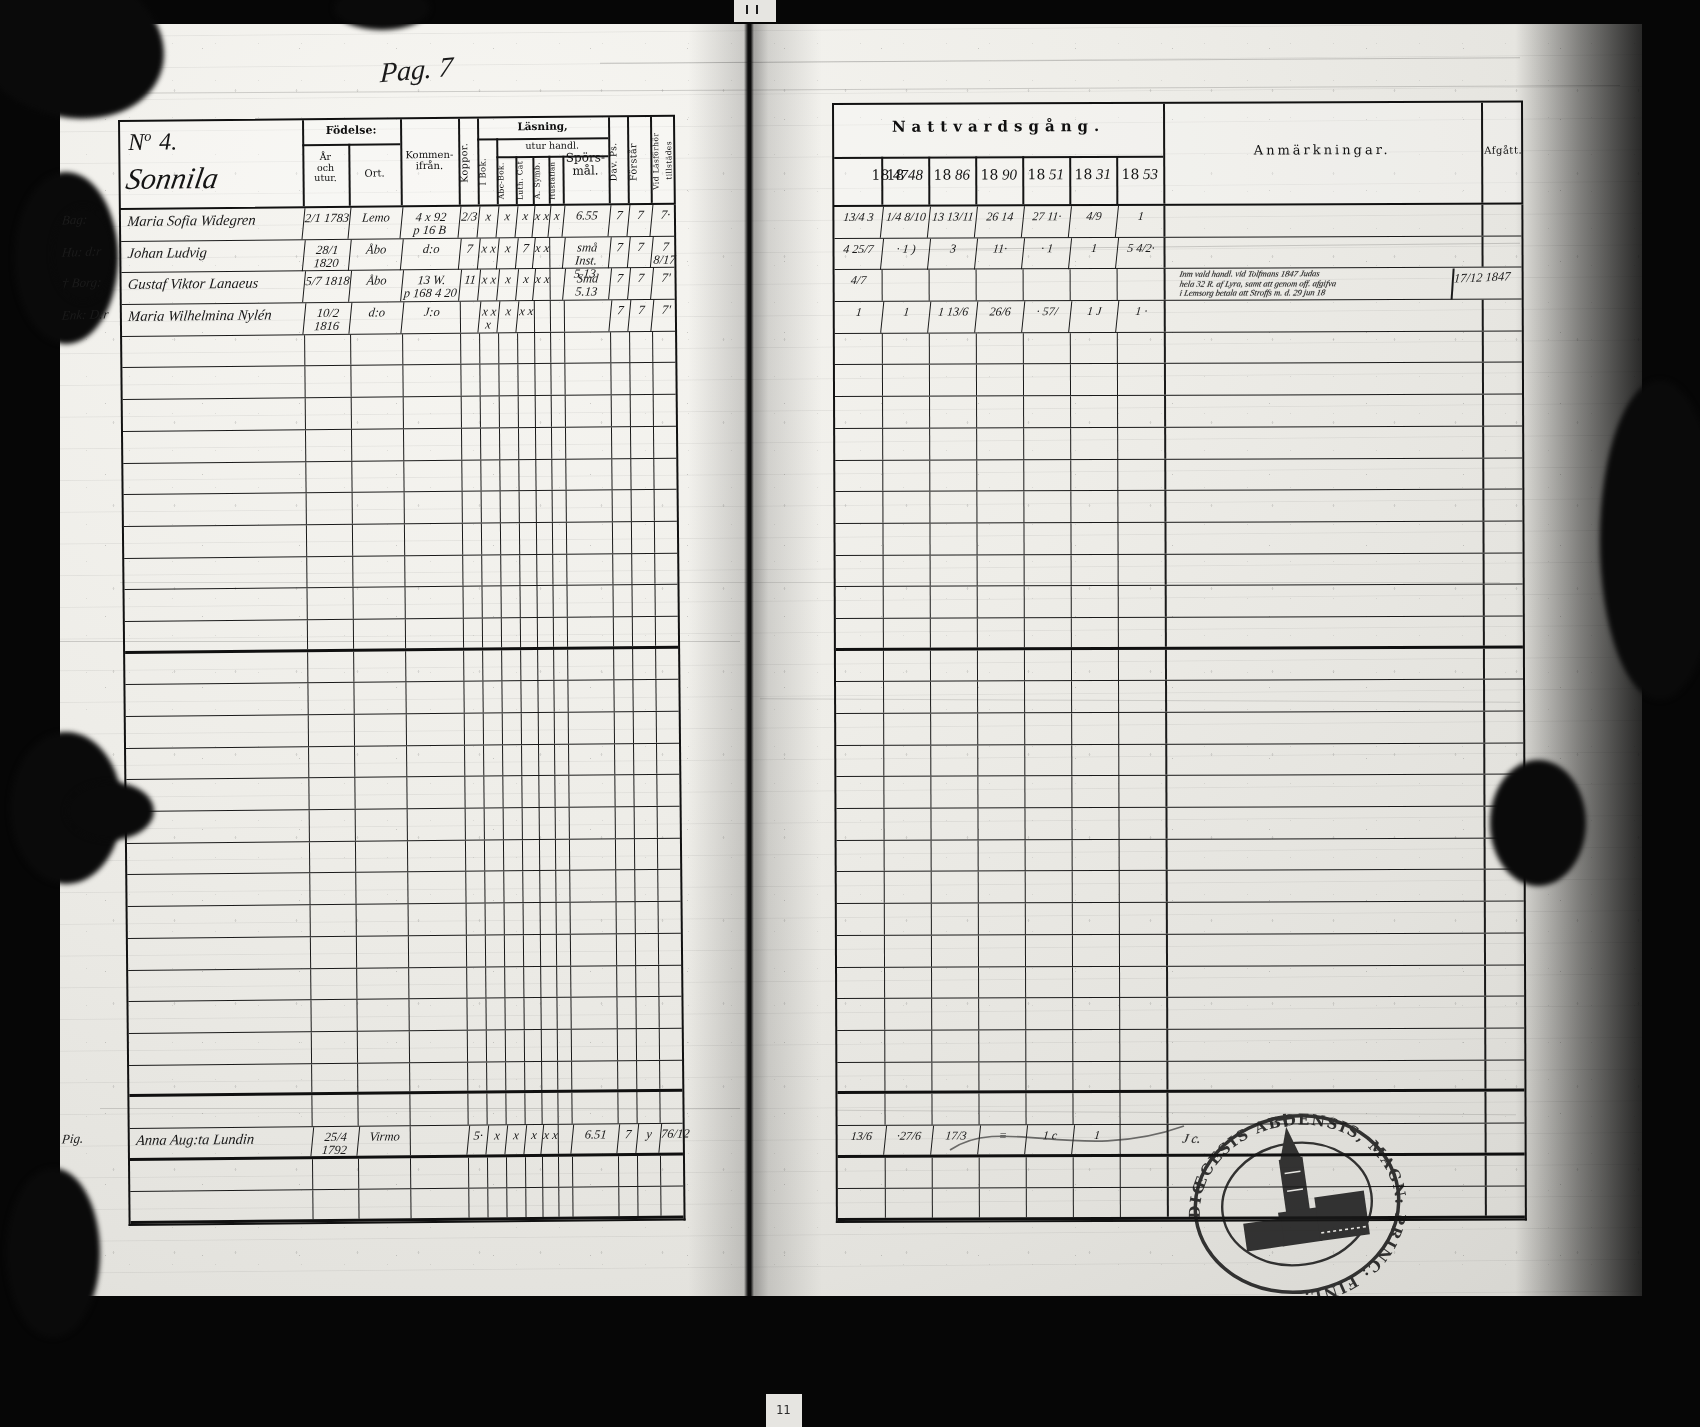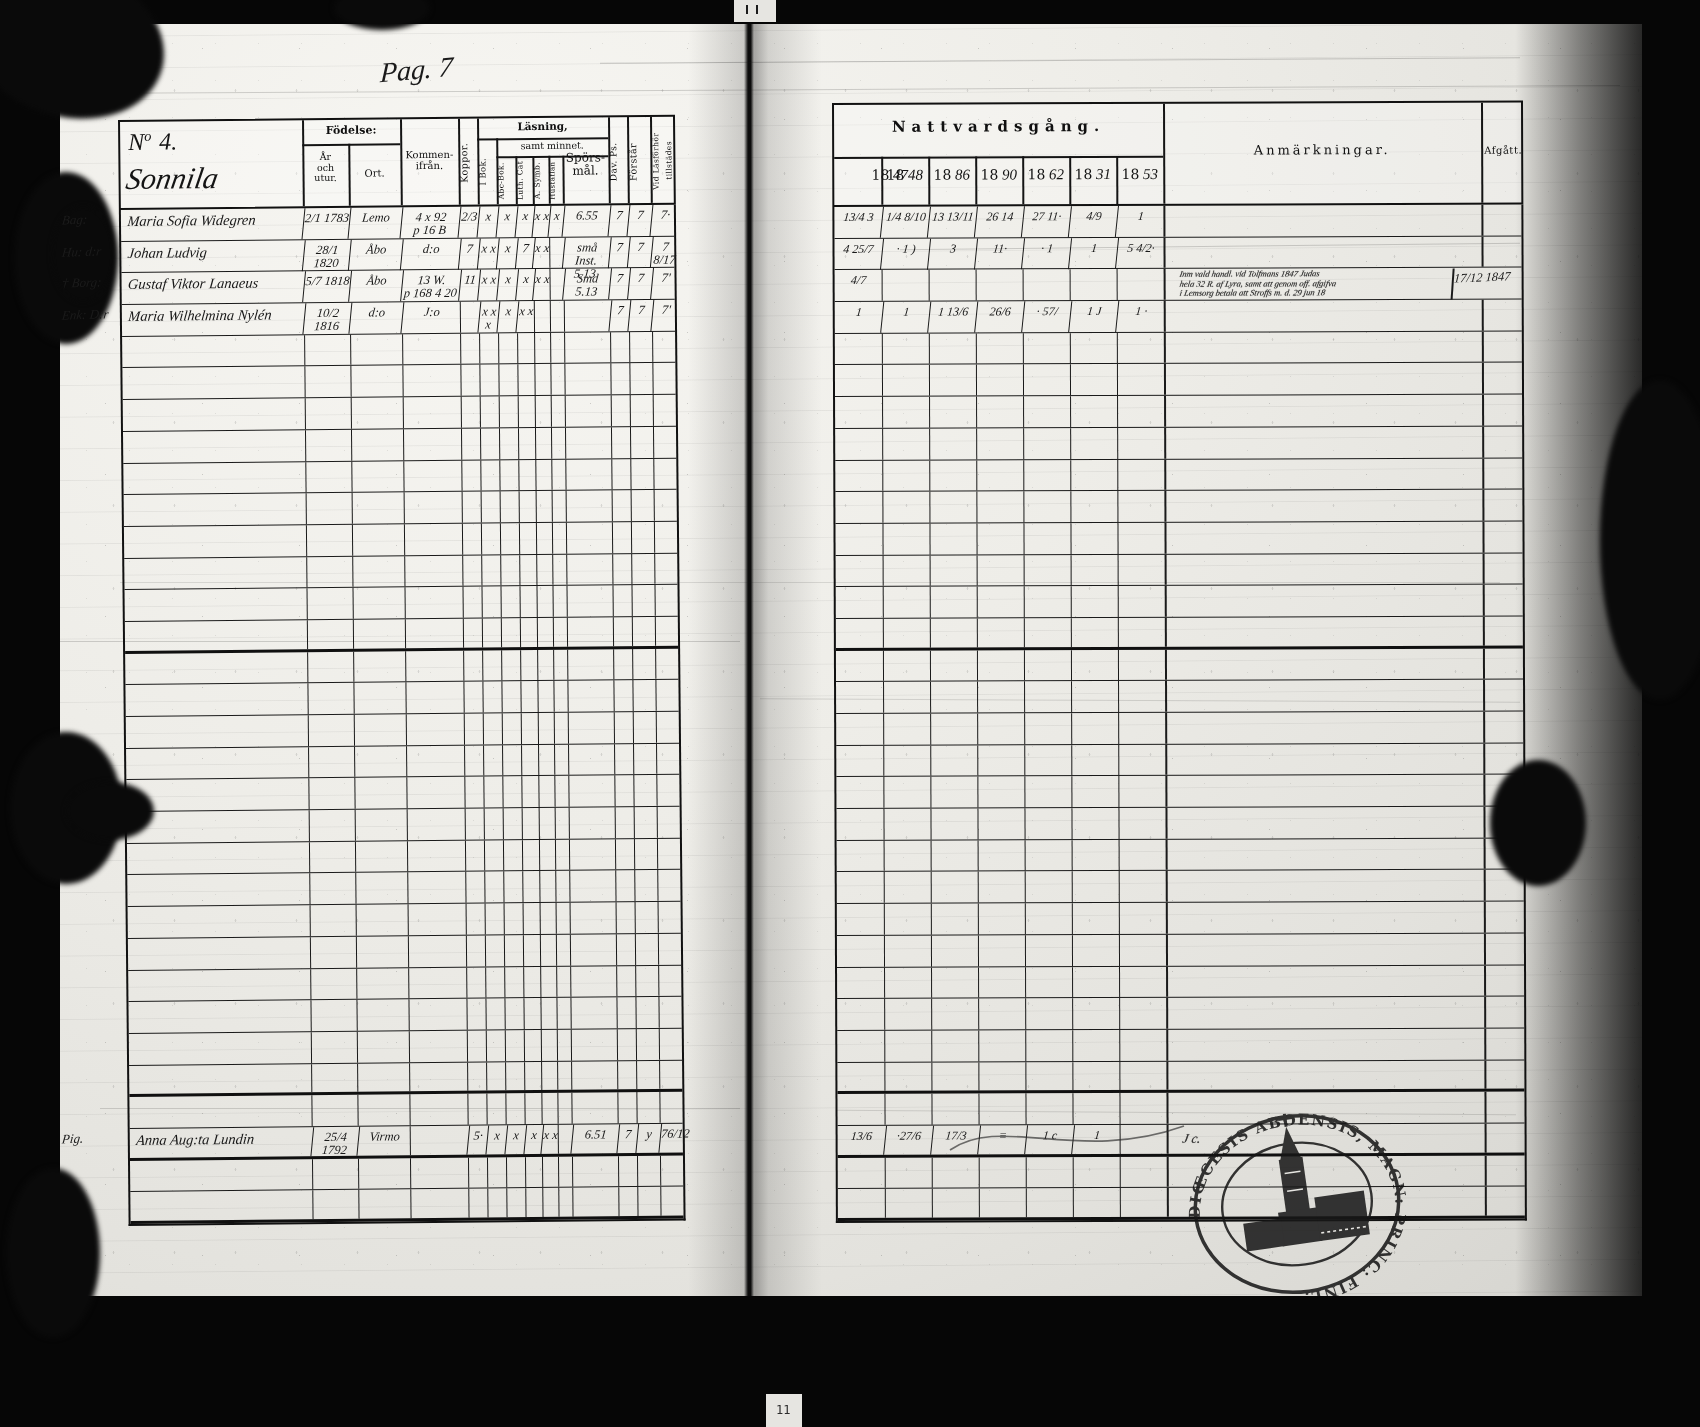--- a/index.html
+++ b/index.html
@@ -115,21 +115,21 @@
         <div>och</div>
         <div>utur.</div>
       </div>
       <div class="hlabel" style="left:228px;top:48px;width:52px;font-size:10px">Ort.</div>
       <div class="hlabel" style="left:280px;top:30px;width:58px;font-size:10px">
         <div>Kommen-</div>
         <div>ifrån.</div>
       </div>
       <div class="vt" style="left:338px;top:4px;width:19px;height:80px;font-size:9.5px">Koppor.</div>
       <div class="hlabel" style="left:357px;top:3px;width:131px;font-size:10.5px;font-weight:bold">Läsning,</div>
-      <div class="hlabel" style="left:376px;top:23px;width:112px;font-size:9.5px">samt minnet.</div>
+      <div class="hlabel" style="left:376px;top:23px;width:112px;font-size:9.5px">utur handl.</div>
       <div class="vt" style="left:357px;top:23px;width:19px;height:60px;font-size:8.5px">I Bok.</div>
       <div class="vt" style="left:376px;top:40px;width:19px;height:45px;font-size:7.5px">Abc-Bok.</div>
       <div class="vt" style="left:395px;top:40px;width:17px;height:45px;font-size:7.5px">Luth. Cat</div>
       <div class="vt" style="left:412px;top:40px;width:16px;height:45px;font-size:7.5px">A. Symb.</div>
       <div class="vt" style="left:428px;top:40px;width:14px;height:45px;font-size:7px">Hustaflan</div>
       <div class="hlabel" style="left:442px;top:34px;width:46px;font-size:12px">
         <div>Spörs-</div>
         <div>mål.</div>
       </div>
       <div class="vt" style="left:488px;top:6px;width:19px;height:78px;font-size:9px">Dav. Ps.</div>
@@ -676,21 +676,21 @@
       <div class="vl" style="left:282px;top:52px;height:48px"></div>
       <div class="vl" style="left:329px;top:0;height:100px;width:2.4px"></div>
       <div class="vl" style="left:647px;top:0;height:100px;width:2.4px"></div>
 
       <div class="hlabel" style="left:0;top:14px;width:329px;font-size:15px;font-weight:bold;letter-spacing:6px">Nattvardsgång.</div>
       <div>
           <div class="hlabel" style="left: 0px; top: 62px; width: 47px; font-size: 14px; margin-left: 32px;"><span>18</span><span class="hw-strong" style="font-style: italic; font-size: 15px;"> 47</span></div>
           <div class="hlabel" style="left: 47px; top: 62px; width: 47px; font-size: 14px;"><span>18</span><span class="hw-strong" style="font-style: italic; font-size: 15px;"> 48</span></div>
           <div class="hlabel" style="left: 94px; top: 62px; width: 47px; font-size: 14px;"><span>18</span><span class="hw-strong" style="font-style: italic; font-size: 15px;"> 86</span></div>
           <div class="hlabel" style="left: 141px; top: 62px; width: 47px; font-size: 14px;"><span>18</span><span class="hw-strong" style="font-style: italic; font-size: 15px;"> 90</span></div>
-          <div class="hlabel" style="left: 188px; top: 62px; width: 47px; font-size: 14px;"><span>18</span><span class="hw-strong" style="font-style: italic; font-size: 15px;"> 62</span></div>
+          <div class="hlabel" style="left: 188px; top: 62px; width: 47px; font-size: 14px;"><span>18</span><span class="hw-strong" style="font-style: italic; font-size: 15px;"> 51</span></div>
           <div class="hlabel" style="left: 235px; top: 62px; width: 47px; font-size: 14px;"><span>18</span><span class="hw-strong" style="font-style: italic; font-size: 15px;"> 31</span></div>
           <div class="hlabel" style="left: 282px; top: 62px; width: 47px; font-size: 14px;"><span>18</span><span class="hw-strong" style="font-style: italic; font-size: 15px;"> 53</span></div>
         </div>
       <div class="hlabel" style="left:329px;top:40px;width:318px;font-size:13px;letter-spacing:3px">Anmärkningar.</div>
       <div class="hlabel" style="left:647px;top:42px;width:44px;font-size:10px;letter-spacing:.5px">Afgått.</div>
     </div>
     <div class="trows">
         <div class="grow" style="height: 31.7px;">
           <div class="gc first hw" style="left: 0px; width: 47px; font-size: 12px; text-align: center; padding-left: 0px;">13/4 3</div>
           <div class="gc hw" style="left: 47px; width: 47px; font-size: 12px; text-align: center; padding-left: 0px;">1/4 8/10</div>

